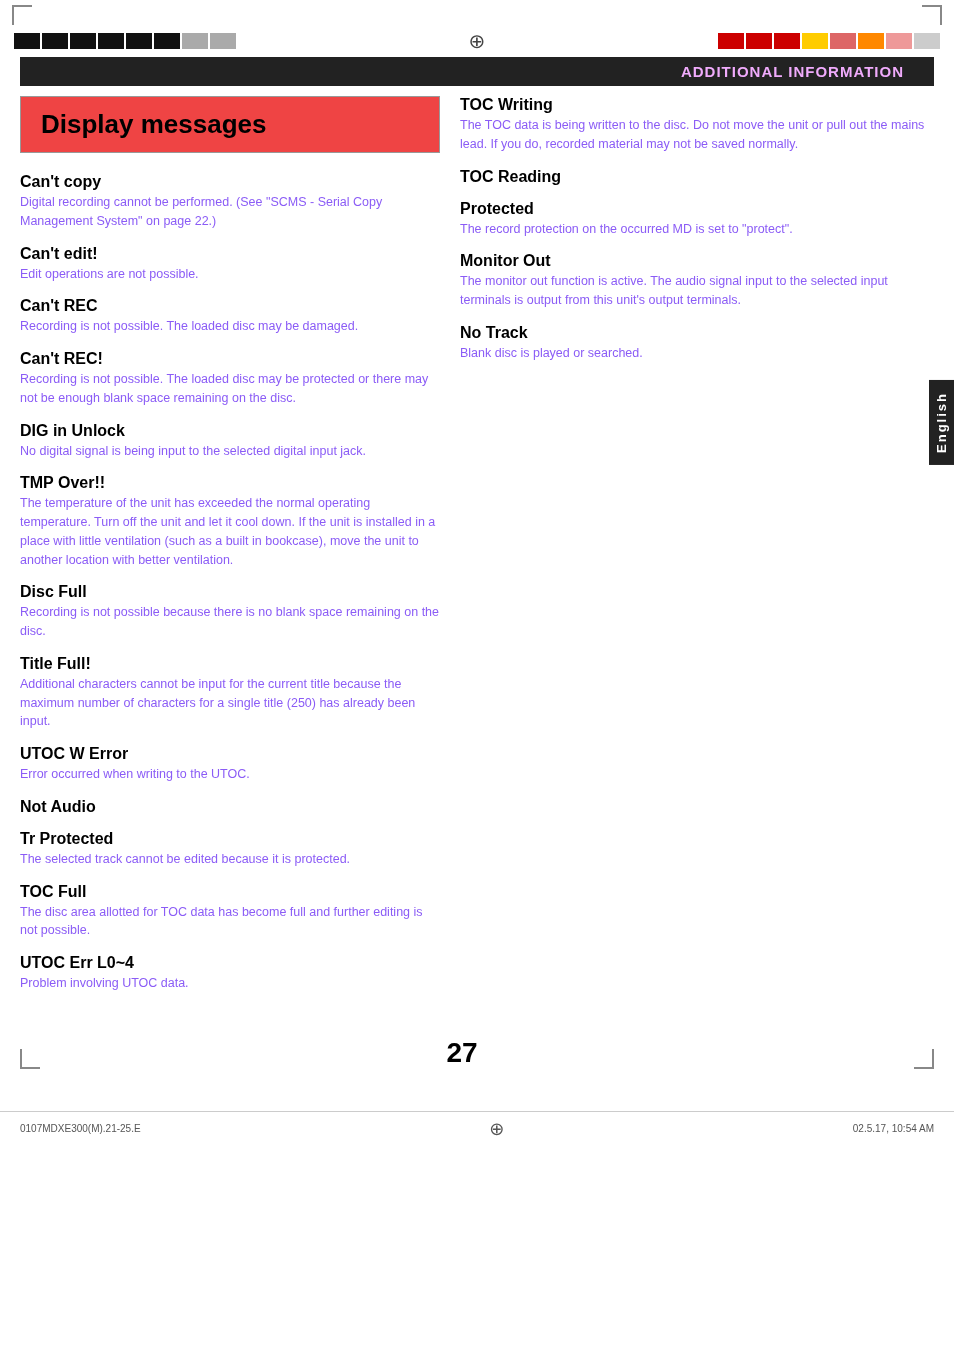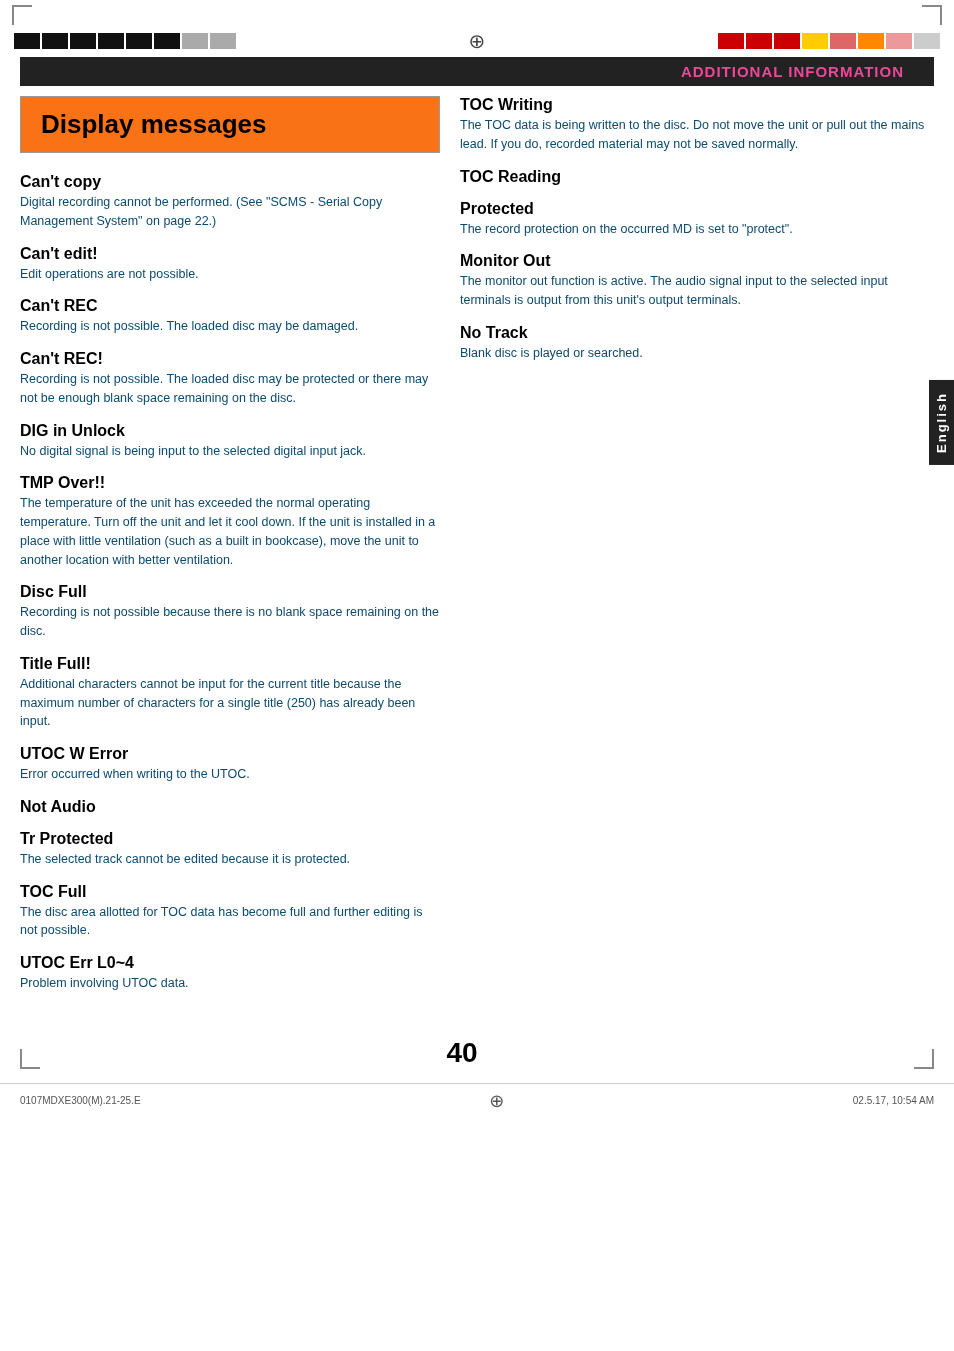--- a/index.html
+++ b/index.html
@@ -9,21 +9,21 @@
       background: #fff;
       font-family: Arial, Helvetica, sans-serif;
       font-size: 13px;
       color: #000;
       position: relative;
     }
 
     
     .page-header {
       background: #222;
-      color: #ec4899;
+      color: #f0abfc;
       text-align: right;
       padding: 6px 30px;
       font-size: 15px;
       font-weight: bold;
       letter-spacing: 1px;
       margin: 0 20px;
     }
 
     
     .main-content {
@@ -39,21 +39,21 @@
     }
 
     
     .right-col {
       flex: 1;
       padding-top: 0;
     }
 
     
     .section-title-box {
-      background: #f97316;
+      background: #ef4444;
       border: 1px solid #999;
       padding: 12px 20px;
       margin-bottom: 20px;
     }
     .section-title-box h1 {
       font-size: 26px;
       font-weight: bold;
       color: #000;
     }
 
@@ -62,21 +62,21 @@
       margin-bottom: 14px;
     }
     .msg-title {
       font-weight: bold;
       font-size: 16px;
       margin-bottom: 2px;
     }
     .msg-body {
       font-size: 12.5px;
       line-height: 1.5;
-      color: #0c4a6e;
+      color: #8b5cf6;
     }
 
     
     .english-tab {
       position: absolute;
       right: 0;
       top: 380px;
       background: #222;
       color: #fff;
       writing-mode: vertical-rl;
@@ -88,21 +88,21 @@
       letter-spacing: 2px;
     }
 
     
     .bottom-bar {
       display: flex;
       align-items: center;
       justify-content: space-between;
       padding: 6px 20px;
       border-top: 1px solid #ccc;
-      margin-top: 4px;
+      margin-top: 32px;
       font-size: 10px;
       color: #555;
     }
     .bottom-crosshair {
       font-size: 18px;
       color: #555;
     }
     .page-number {
       font-size: 28px;
       font-weight: bold;
@@ -299,21 +299,21 @@
           <div class="msg-title">No Track</div>
           <div class="msg-body">Blank disc is played or searched.</div>
         </div>
       </div>
   </div>
 
 </div>
 
 <div style="display:flex; justify-content:space-between; align-items:flex-end; padding: 0 20px 10px 20px;">
   <div class="corner-BL"></div>
-  <div class="page-number">40</div>
+  <div class="page-number">27</div>
   <div class="corner-BR"></div>
 </div>
 
 <div class="bottom-bar">
   <span>0107MDXE300(M).21-25.E</span>
   <div class="bottom-crosshair">⊕</div>
   <span>02.5.17, 10:54 AM</span>
 </div>
 
 </body></html>

